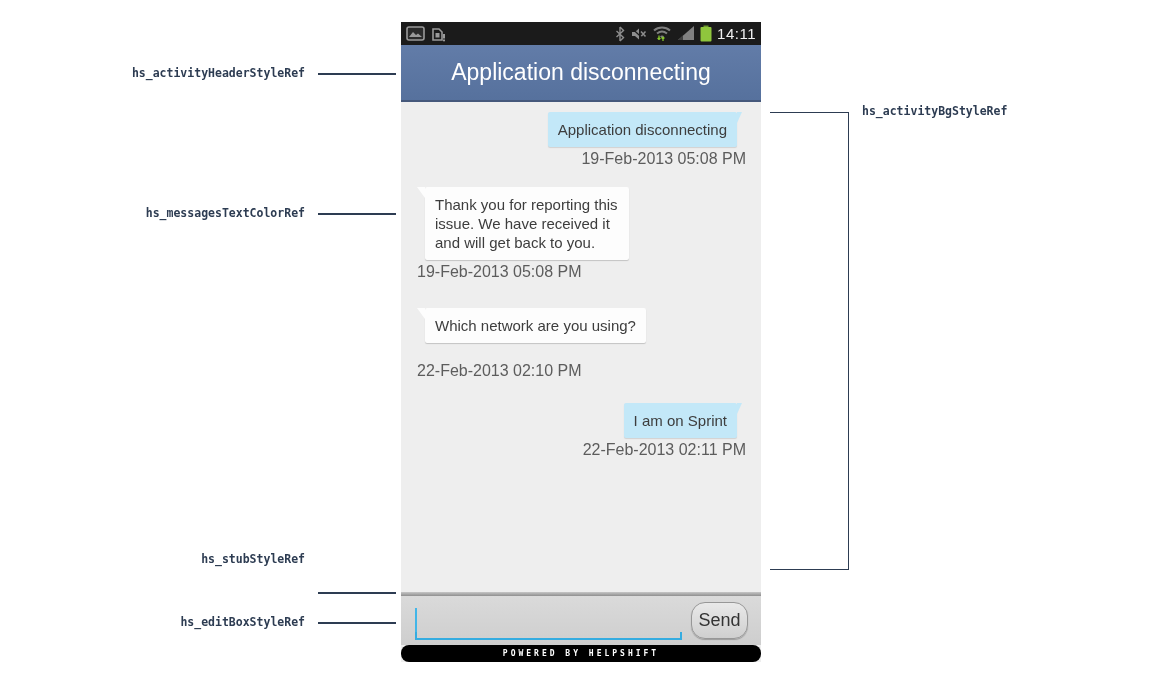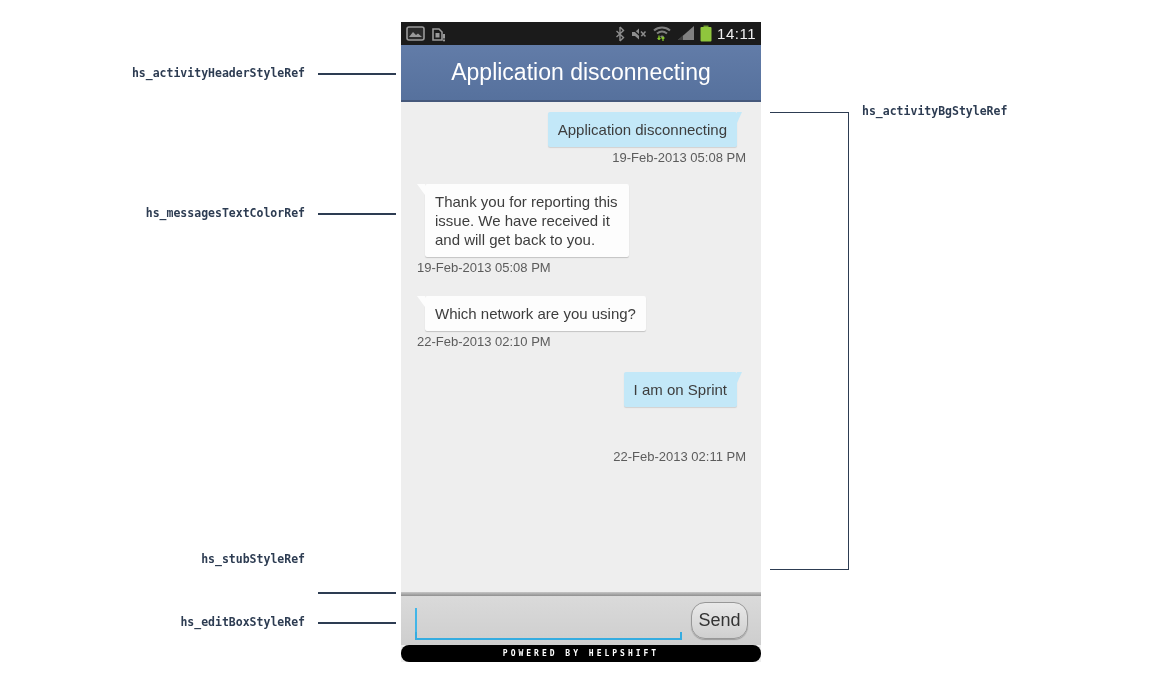--- a/index.html
+++ b/index.html
@@ -26,27 +26,27 @@
   .msg.right { align-items:flex-end; }
   .msg.left  { align-items:flex-start; }
   .bubble { position:relative; font-size:15px; line-height:19px; color:#3d3d3d; padding:8px 10px; border-radius:2px; }
   .bubble.right { background:#c3e8f8; margin-right:24px; box-shadow:0 1px 1px rgba(0,0,0,0.12); }
   .bubble.right::after { content:""; position:absolute; top:0; right:-5px; width:0; height:0;
       border-bottom:11px solid transparent; border-left:5px solid #c3e8f8; }
   .bubble.left { background:#fdfdfd; margin-left:24px; box-shadow:0 1px 1px rgba(0,0,0,0.18); }
   .bubble.left::after { content:""; position:absolute; top:0; left:-8px; width:0; height:0;
       border-bottom:11px solid transparent; border-right:8px solid #fdfdfd; }
   .bubble.wide { width:204px; }
-  .timestamp { font-size:13px; color:#5c5c5c; margin-top:3px; }
+  .timestamp { font-size:16px; color:#5c5c5c; margin-top:3px; }
   .msg.right .timestamp { margin-right:15px; }
   .msg.left  .timestamp { margin-left:16px; }
   .m0 { margin-top:10px; }
   .m1 { margin-top:19px; }
-  .m2 { margin-top:21px; }
-  .m3 { margin-top:23px;gap:39px; }
+  .m2 { margin-top:27px;gap:16px; }
+  .m3 { margin-top:23px; }
 
   
   .stub { height:4px; background:linear-gradient(#c6c6c6,#8f8f8f); flex:none; }
 
   
   .composer { height:49px; background:linear-gradient(#dadada,#cecece); display:flex; align-items:center; padding:0 13px 0 14px; flex:none; }
   .edittext { position:relative; flex:1; height:38px; margin-right:9px; border-bottom:2px solid #35ace0; display:flex; align-items:center; }
   .edittext::before, .edittext::after { content:""; position:absolute; bottom:-2px; width:2px; height:8px; background:#35ace0; }
   .edittext::before { left:0; } .edittext::after { right:0; }
   .cursor { display:inline-block; width:2px; height:24px; background:#42b6e8; margin-right:1px; }

